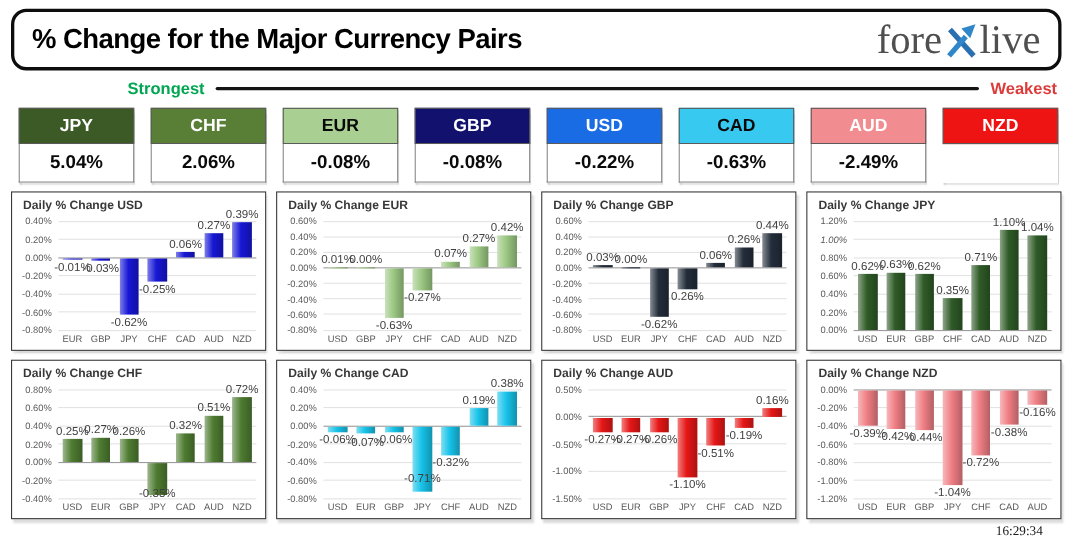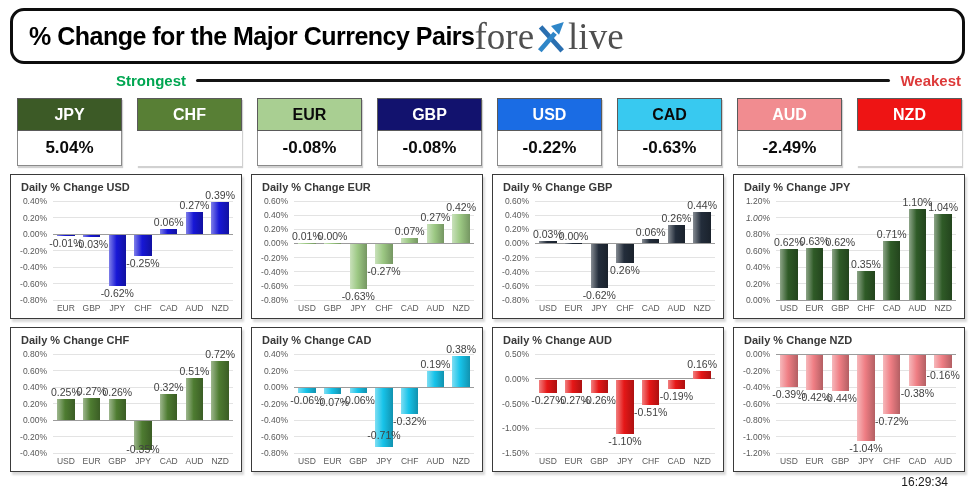--- a/index.html
+++ b/index.html
@@ -1,21 +1,21 @@
 <!DOCTYPE html>
 <html><head>
 <meta charset="utf-8">
 <style>
   html,body{margin:0;padding:0;background:#ffffff;}
   body{width:975px;height:504px;overflow:hidden;box-sizing:border-box;
        font-family:"Liberation Sans",sans-serif;-webkit-font-smoothing:antialiased;}
 
   
   .titlebar{margin:8px 10px 0 10px;height:50px;border:3px solid #0d0d0d;border-radius:14px;
-            display:flex;align-items:center;padding:0 16px;background:#fff;}
+            display:flex;align-items:center;justify-content:space-between;padding:0 16px;background:#fff;}
   .page-title{font-size:25px;font-weight:bold;color:#000;letter-spacing:-0.5px;margin:0;}
   .logo{display:flex;align-items:center;font-family:"Liberation Serif",serif;color:#4f4f4f;
         font-size:37px;line-height:1;}
   .logo .lx{width:32px;height:38px;margin:0 1px;display:inline-block;position:relative;top:2px;}
 
   
   .scalebar{display:flex;align-items:center;padding:6px 14px 0 116px;height:20px;}
   .scalebar .strongest{color:#00a651;font-weight:bold;font-size:15px;}
   .scalebar .weakest{color:#dd3a3a;font-weight:bold;font-size:15px;}
   .scale-line{flex:1;height:3px;background:#141414;margin:0 10px;border-radius:2px;}
@@ -40,21 +40,21 @@
   .ytick{position:absolute;right:2px;font-size:8.5px;color:#595959;white-space:nowrap;}
   .plot{position:absolute;left:42px;right:8px;top:26px;bottom:18px;}
   .gridline{position:absolute;left:0;right:0;height:1px;background:#e3e3e3;}
   .zeroline{background:#9b9b9b;}
   .bar{position:absolute;}
   .vlabel{position:absolute;font-size:10.5px;color:#3f3f3f;white-space:nowrap;text-align:center;}
   .xlabels{position:absolute;left:42px;right:8px;bottom:3px;height:12px;display:flex;}
   .xlabels span{flex:1;text-align:center;font-size:8.5px;color:#595959;}
 
   
-  .timestamp{text-align:right;padding:3px 27px 0 0;font-size:12px;color:#1a1a1a;}
+  .timestamp{text-align:right;padding:3px 27px 0 0;font-size:12px;color:#1a1a1a;font-family:Liberation Serif, serif;}
 </style>
 </head>
 <body>
 
 <div class="page">
 
   <div class="titlebar">
     <h1 class="page-title">% Change for the Major Currency Pairs</h1>
     <div class="logo">
       <span>fore</span>
@@ -76,20 +76,21 @@
   </div>
 
   <div class="cumulative-row">
     <div class="cum-boxes" id="cumBoxes">
         <div class="cum-box">
           <div class="cum-box-header" style="background: rgb(60, 90, 38); color: rgb(255, 255, 255);">JPY</div>
           <div class="cum-box-value">5.04%</div>
         </div>
         <div class="cum-box">
           <div class="cum-box-header" style="background: rgb(88, 127, 53); color: rgb(255, 255, 255);">CHF</div>
+          <div class="cum-box-value">2.06%</div>
         </div>
         <div class="cum-box">
           <div class="cum-box-header" style="background: rgb(169, 207, 146); color: rgb(10, 10, 10);">EUR</div>
           <div class="cum-box-value">-0.08%</div>
         </div>
         <div class="cum-box">
           <div class="cum-box-header" style="background: rgb(18, 18, 110); color: rgb(255, 255, 255);">GBP</div>
           <div class="cum-box-value">-0.08%</div>
         </div>
         <div class="cum-box">

